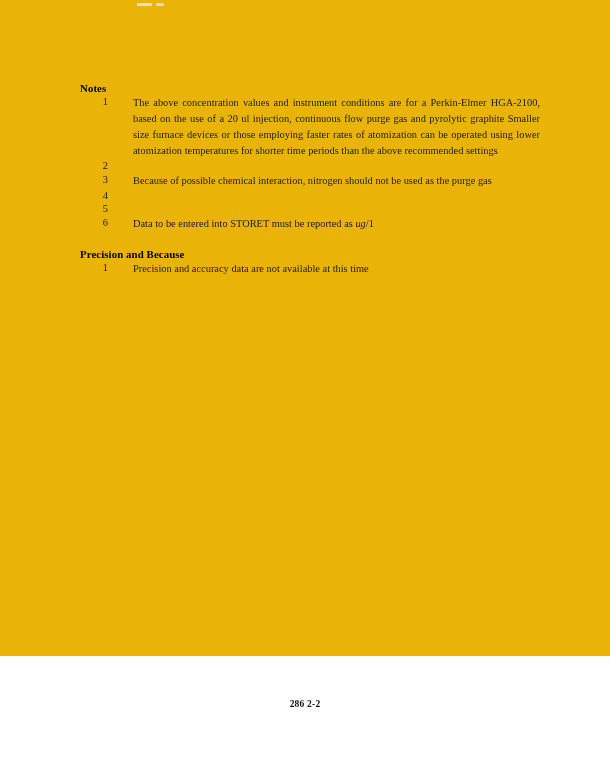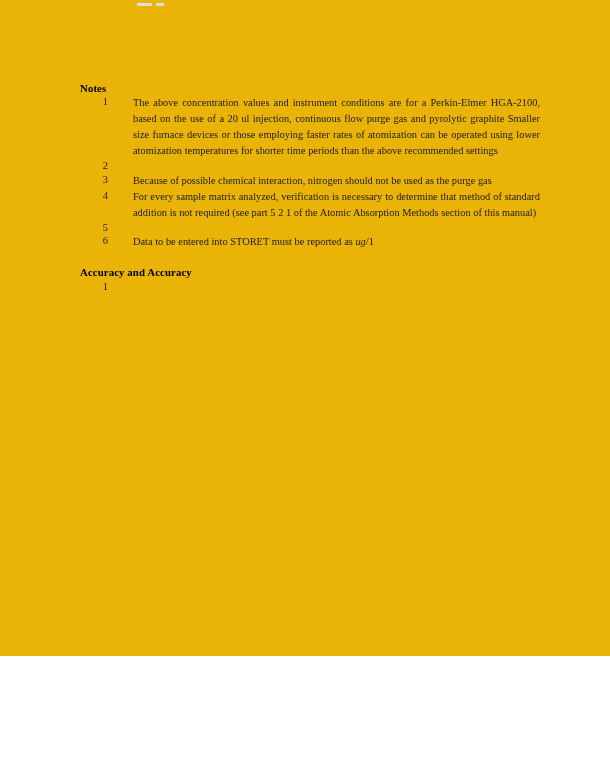--- a/index.html
+++ b/index.html
@@ -79,33 +79,34 @@
     </div>
     <div class="item">
       <span class="num">2</span>
     </div>
     <div class="item">
       <span class="num">3</span>
       <span class="txt">Because of possible chemical interaction, nitrogen should not be used as the purge gas</span>
     </div>
     <div class="item">
       <span class="num">4</span>
-      <span class="txt">For every sample matrix analyzed, verification is necessary to determine that method of standard addition is not required (see part 5 2 1 of the Atomic Absorption Methods section of this manual)</span>
     </div>
     <div class="item">
       <span class="num">5</span>
     </div>
     <div class="item">
       <span class="num">6</span>
       <span class="txt"><span>Data to be entered into STORET must be reported as </span><em>ug</em><span>/1</span></span>
     </div>
   </div>
 
-  <div class="heading section-precision">Accuracy and Accuracy</div>
+  <div class="heading section-precision">Precision and Because</div>
 
   <div class="list">
     <div class="item">
       <span class="num">1</span>
+      <span class="txt">Precision and accuracy data are not available at this time</span>
     </div>
   </div>
 
+  <div class="footer">286 2-2</div>
 
 </div>
 
 </body></html>

